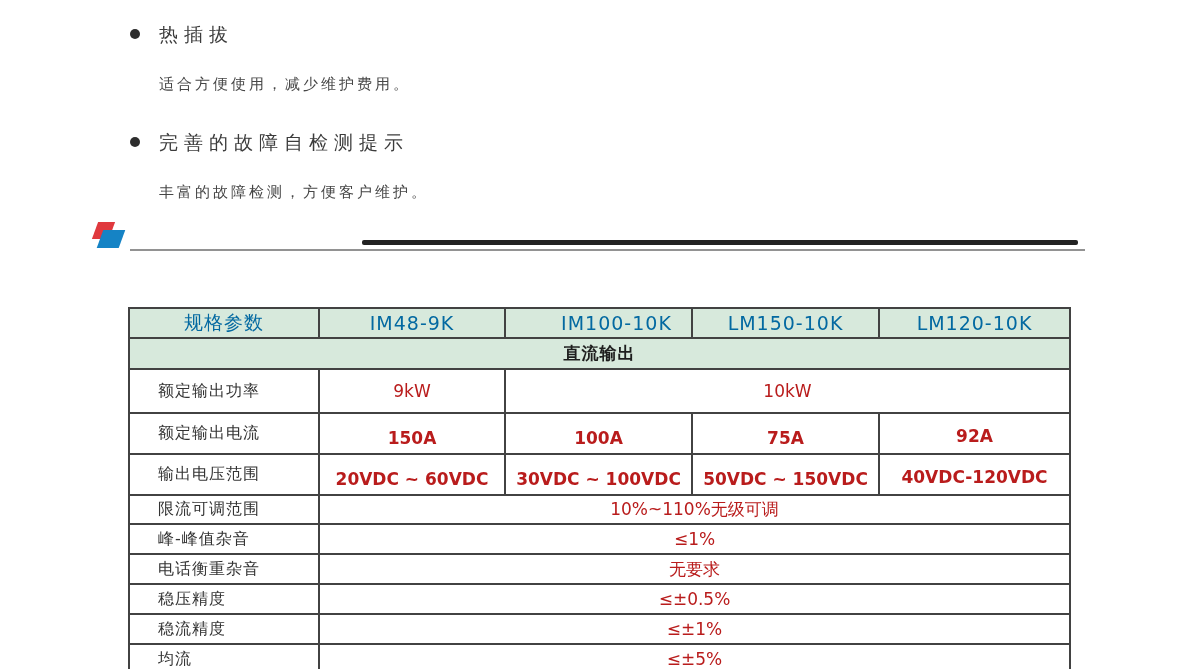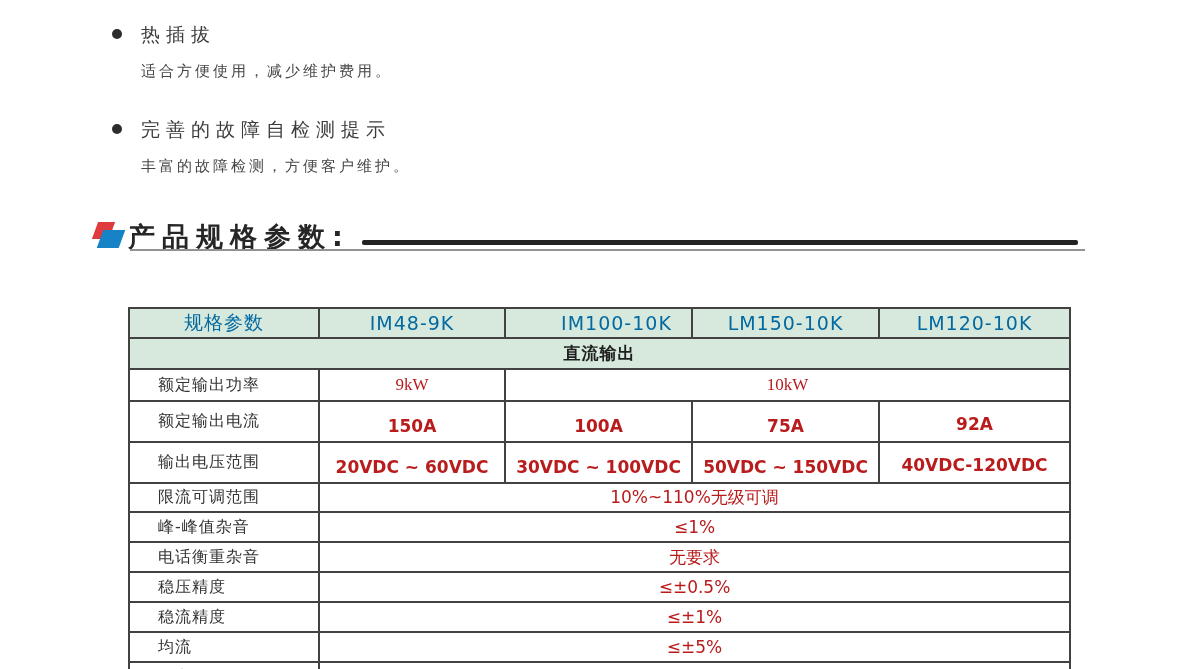--- a/index.html
+++ b/index.html
@@ -4,32 +4,32 @@
 <style>
   * { margin:0; padding:0; box-sizing:border-box; }
   html,body { background:#ffffff; }
   body { font-family:"DejaVu Sans","Liberation Sans",sans-serif; color:#3a3a3a; }
   .screen{
     position:relative; width:1201px; height:669px;
     background:#ffffff; overflow:hidden;
   }
 
   
-  .feature-list{ position:absolute; left:112px; top:22px; width:520px; }
+  .feature-list{ position:absolute; left:130px; top:22px; width:520px; }
   .feature-item + .feature-item{ margin-top:36px; }
   .feature-title-row{ display:flex; align-items:center; }
   .bullet-dot{
     width:10px; height:10px; border-radius:50%;
     background:#2d2d2d; margin-right:19px; flex:0 0 auto;
   }
   .feature-title{
     font-size:19px; letter-spacing:6px; color:#3c3c3c; line-height:24px;
   }
   .feature-desc{
-    margin-left:29px; margin-top:16px;
+    margin-left:29px; margin-top:29px;
     font-size:15px; letter-spacing:3px; color:#464646; line-height:19px;
   }
 
   
   .section-header{ position:absolute; left:88px; top:213px; width:1010px; height:45px; }
   .section-icon{ position:absolute; left:2px; top:5px; width:40px; height:36px; }
   .icon-red{
     position:absolute; left:5px; top:4px; width:17px; height:17px;
     transform:skewX(-20deg);
   }
@@ -66,21 +66,21 @@
   .group-row td{
     height:31px; font-weight:bold; font-size:17px; color:#1e1e1e;
     text-align:center; letter-spacing:1px;
   }
   .label-cell{
     text-align:left; padding-left:28px; font-size:16px; color:#333333;
     letter-spacing:1px;
   }
   .value-cell{ text-align:center; font-size:17px; color:#b91c1c; vertical-align:middle; }
   .spec-table tbody tr{ height:30px; }
-  .spec-table tbody tr:nth-child(1){ height:32px;font-family:Liberation Serif, serif; }
+  .spec-table tbody tr:nth-child(1){ height:44px; }
   .spec-table tbody tr:nth-child(2){ height:31px; }
   .spec-table tbody tr:nth-child(3){ height:32px; }
   .spec-table tbody tr:nth-child(4){ height:29px; }
   .offset-row .value-cell{ padding-top:9px;font-weight:bold; }
   .offset-row .value-cell:last-child{ padding-top:12px; padding-bottom:7px; }
 </style>
 </head>
 <body>
 
 <div class="screen">
@@ -100,21 +100,20 @@
       </div>
       <div class="feature-desc">丰富的故障检测，方便客户维护。</div>
     </div>
   </div>
 
   <div class="section-header">
     <div class="section-icon">
       <span class="icon-red" style="background: rgb(224, 57, 62);"></span>
       <span class="icon-blue" style="background: rgb(21, 131, 197);"></span>
     </div>
-    <span class="section-title">产品规格参数:</span>
     <span class="underline-thick"></span>
     <span class="underline-thin"></span>
   </div>
 
   <table class="spec-table">
     <colgroup>
       <col style="width:190px">
         <col style="width:186px">
         <col style="width:187px">
       <col style="width:187px">

